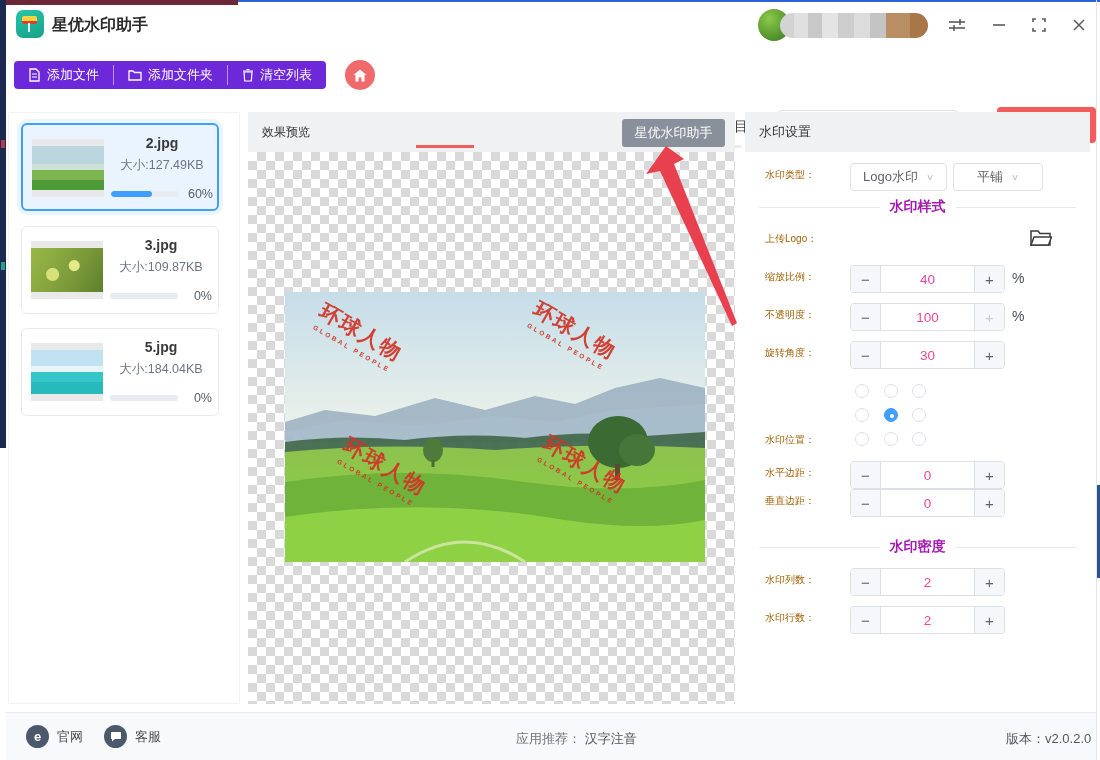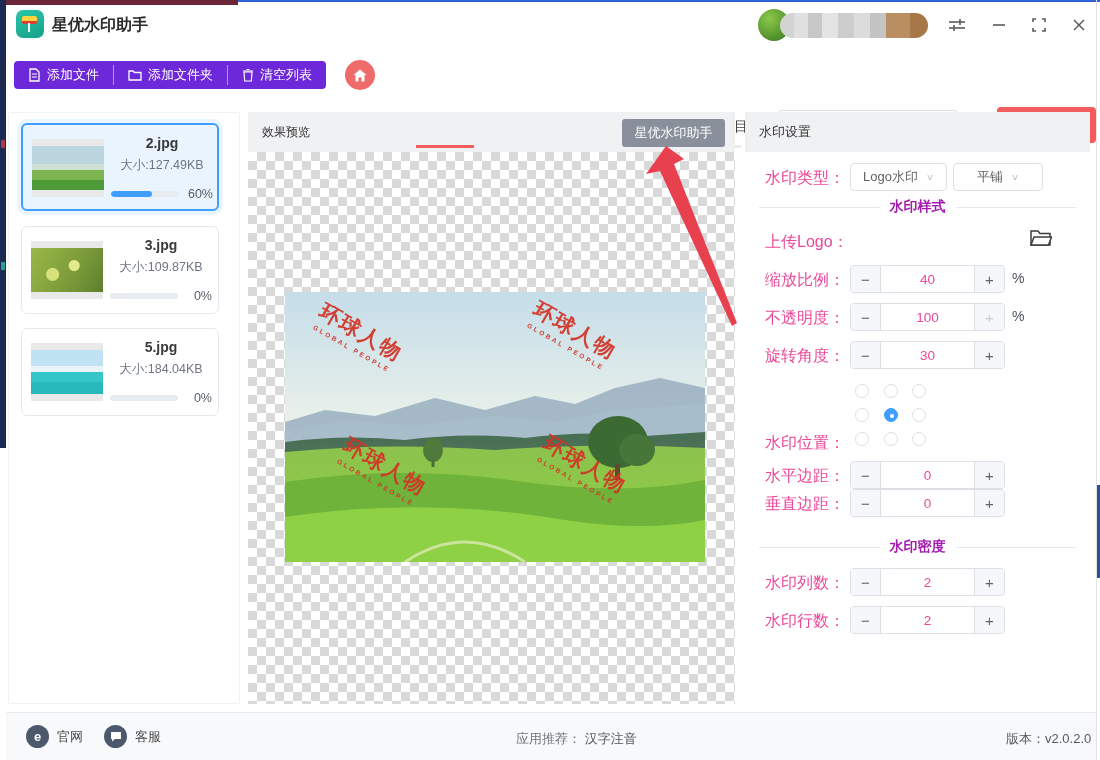--- a/index.html
+++ b/index.html
@@ -78,21 +78,21 @@
   .wm { position:absolute; transform:rotate(30deg); color:#d23427; opacity:.93; text-align:center; pointer-events:none; }
   .wm .wm-main { font-size:21px; font-weight:bold; letter-spacing:2px; white-space:nowrap; }
   .wm .wm-sub { font-size:6.5px; font-weight:bold; letter-spacing:2.5px; margin-top:1px; white-space:nowrap; }
   .red-arrow { position:absolute; left:640px; top:140px; z-index:20; pointer-events:none; }
 
   
   .settings-panel { position:absolute; left:745px; top:112px; width:345px; height:592px; background:#fff; }
   .settings-header { position:absolute; left:0; top:0; width:345px; height:40px; background:#f0f1f3; display:flex; align-items:center; }
   .settings-title { margin-left:14px; font-size:13px; color:#333; }
   .srow { position:absolute; left:0; width:345px; height:28px; }
-  .srow .slabel { position:absolute; left:20px; top:5px; font-size:16px; color:#ec4899; }
+  .srow .slabel { position:absolute; left:20px; top:5px; font-size:10px; color:#a16207; }
   .select { position:absolute; top:0; height:28px; border:1px solid #dcdfe6; border-radius:4px; background:#fff; display:flex; align-items:center; justify-content:center; gap:8px; cursor:pointer; }
   .select .sel-text { font-size:13px; color:#606266; }
   .select .chev { font-size:11px; color:#c0c4cc; transform:scaleY(.8); }
   .divider-row { position:absolute; left:0; width:345px; height:20px; display:flex; align-items:center; gap:10px; padding:0 14px; }
   .divider-row .dline { flex:1; height:1px; background:#e6e9ee; }
   .divider-row .dtext { font-size:14px; font-weight:bold; color:#a21caf; }
   .upload-input { position:absolute; left:110px; top:0; width:167px; height:28px; border:1px solid #dcdfe6; border-radius:4px; display:flex; align-items:center; justify-content:center; overflow:hidden; }
   .upload-input input { border:none; outline:none; width:155px; font-size:11.5px; color:#606266; text-align:center; font-family:inherit; background:transparent; }
   .upload-folder { position:absolute; left:285px; top:2px; cursor:pointer; }
   .stepper { position:absolute; left:105px; top:0; width:155px; height:28px; border:1px solid #dcdfe6; border-radius:4px; display:flex; overflow:hidden; background:#fff; }

